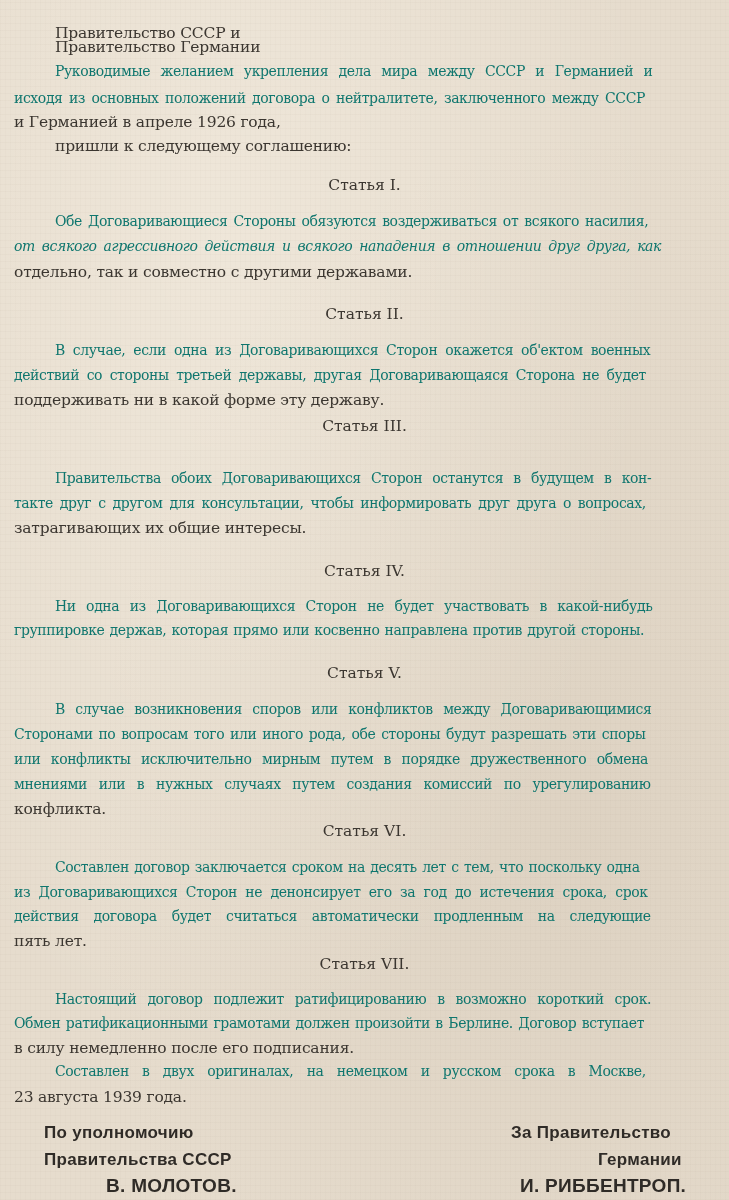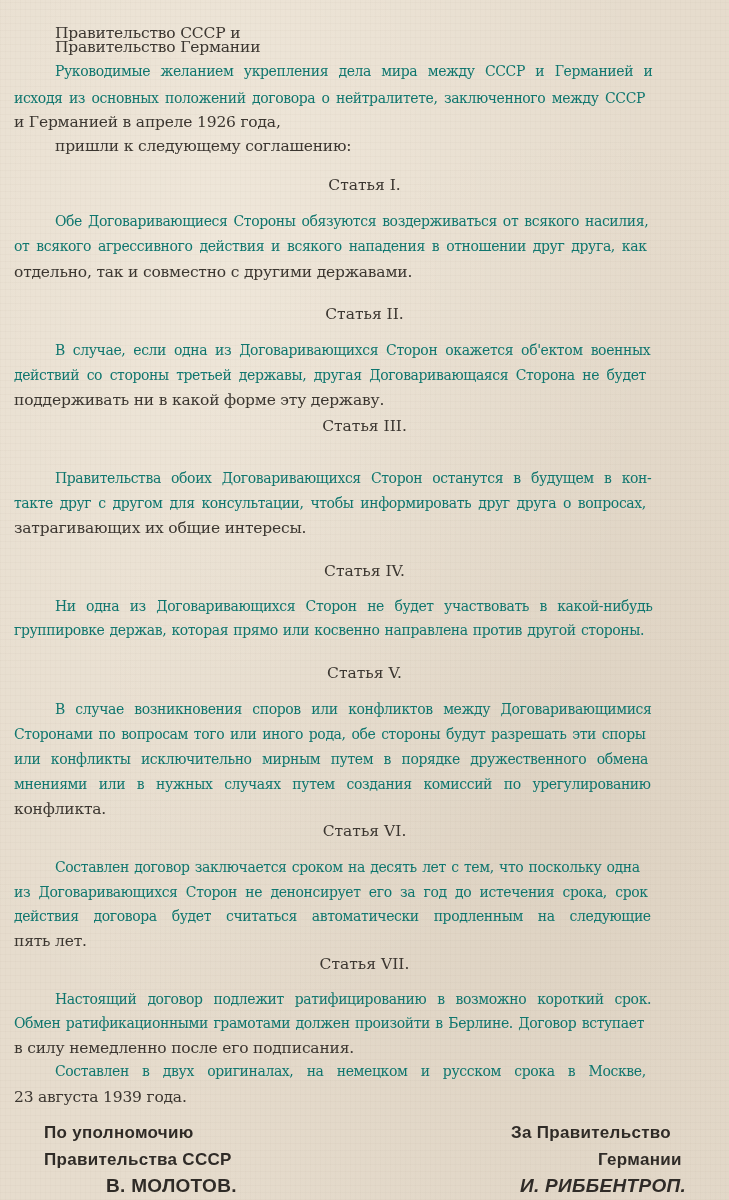--- a/index.html
+++ b/index.html
@@ -61,21 +61,21 @@
   <div class="line" style="left:55px; top:12px;margin-top:12px;">Правительство СССР и</div>
   <div class="line" style="left:55px; top:38px;">Правительство Германии</div>
 
   <div class="just" style="left:55px; width:658px; top:63px;"><div style="white-space: nowrap; display: inline-block; transform-origin: left top; word-spacing: 6.33333px;">Руководимые желанием укрепления дела мира между СССР и Германией и</div></div>
   <div class="just" style="top:90px;"><div style="white-space: nowrap; display: inline-block; transform-origin: left top; word-spacing: 2.33333px;">исходя из основных положений договора о нейтралитете, заключенного между СССР</div></div>
   <div class="line" style="left:14px; top:113px;">и Германией в апреле 1926 года,</div>
   <div class="line" style="left:55px; top:137px;">пришли к следующему соглашению:</div>
 
   <div class="heading" style="top:176px;">Статья I.</div>
   <div class="just" style="left:55px; width:658px; top:213px;"><div style="white-space: nowrap; display: inline-block; transform-origin: left top; word-spacing: 2px;">Обе Договаривающиеся Стороны обязуются воздерживаться от всякого насилия,</div></div>
-  <div class="just" style="top:238px;"><div style="white-space: nowrap; display: inline-block; transform-origin: left top; word-spacing: 2.90909px;">от всякого агрессивного действия и всякого нападения в отношении друг друга, как</div></div>
+  <div class="just" style="top:238px;font-style:italic;"><div style="white-space: nowrap; display: inline-block; transform-origin: left top; word-spacing: 2.90909px;">от всякого агрессивного действия и всякого нападения в отношении друг друга, как</div></div>
   <div class="line" style="left:14px; top:263px;">отдельно, так и совместно с другими державами.</div>
 
   <div class="heading" style="top:305px;">Статья II.</div>
   <div class="just" style="left:55px; width:658px; top:342px;"><div style="white-space: nowrap; display: inline-block; transform-origin: left top; word-spacing: 3.88889px;">В случае, если одна из Договаривающихся Сторон окажется об'ектом военных</div></div>
   <div class="just" style="top:367px;"><div style="white-space: nowrap; display: inline-block; transform-origin: left top; word-spacing: 3.44444px;">действий со стороны третьей державы, другая Договаривающаяся Сторона не будет</div></div>
   <div class="line" style="left:14px; top:391px;">поддерживать ни в какой форме эту державу.</div>
 
   <div class="heading" style="top:417px;">Статья III.</div>
   <div class="just" style="left:55px; width:658px; top:470px;"><div style="white-space: nowrap; display: inline-block; transform-origin: left top; word-spacing: 6.125px;">Правительства обоих Договаривающихся Сторон останутся в будущем в кон-</div></div>
   <div class="just" style="top:495px;"><div style="white-space: nowrap; display: inline-block; transform-origin: left top; word-spacing: 2.81818px;">такте друг с другом для консультации, чтобы информировать друг друга о вопросах,</div></div>
@@ -108,16 +108,16 @@
 
   <div>
     <div class="sig" style="left:44px; top:1123px;">По уполномочию</div>
     <div class="sig" style="left:44px; top:1150px;">Правительства СССР</div>
     <div class="sig big" style="left:106px; top:1175px;">В. МОЛОТОВ.</div>
   </div>
 
   <div>
     <div class="sig" style="left:511px; top:1123px;">За Правительство</div>
     <div class="sig" style="left:598px; top:1150px;">Германии</div>
-    <div class="sig big" style="left:520px; top:1175px;font-style:italic;">И. РИББЕНТРОП.</div>
+    <div class="sig big" style="left:520px; top:1175px;">И. РИББЕНТРОП.</div>
   </div>
 
 </div>
 
 </body></html>

